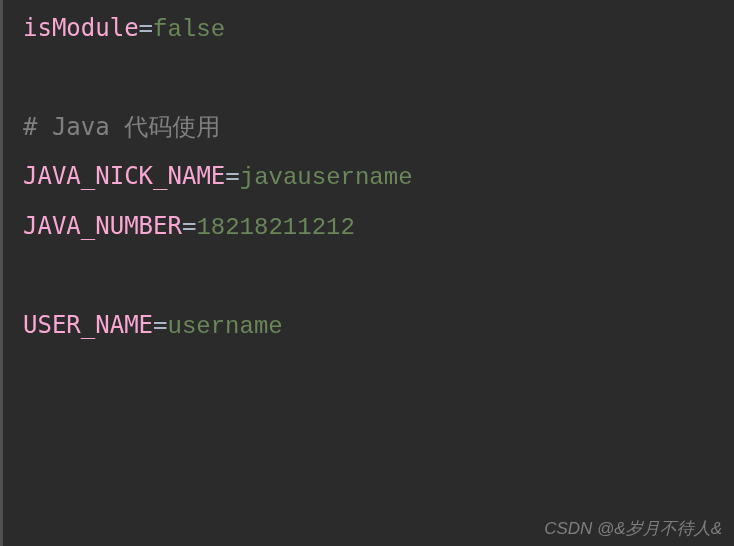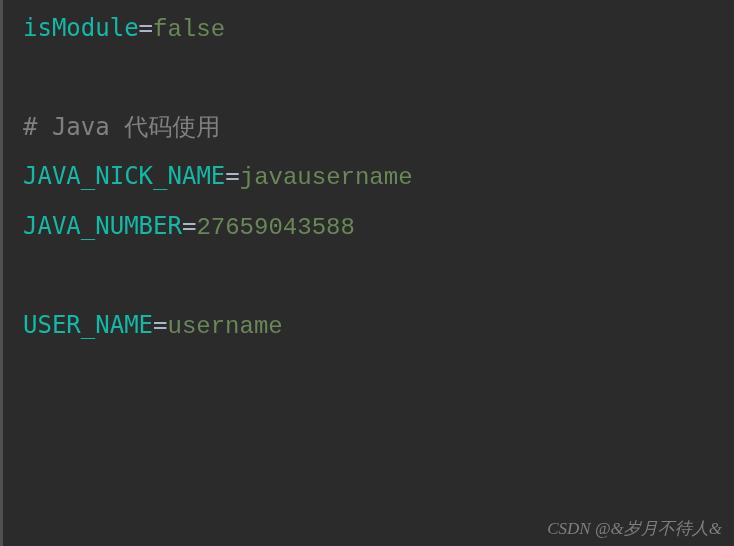--- a/index.html
+++ b/index.html
@@ -21,53 +21,53 @@
       border-left: 3px solid #4e5254;
       height: 100%;
     }
     .line {
       line-height: 49px;
       white-space: pre;
       padding-left: 12px;
       position: relative;
     }
     .key {
-      color: #14b8a6;
+      color: #f9a8d4;
     }
     .eq {
       color: #a9b7c6;
     }
     .val {
       color: #6a8759;
       font-family: Liberation Mono, monospace;
     }
     .comment {
       color: #808080;
       text-align: right;
     }
     .watermark {
       position: absolute;
       bottom: 6px;
       right: 12px;
       color: #9a9a9a;
       font-size: 17px;
-      font-family: Liberation Serif, serif;
+      font-family: Liberation Sans, sans-serif;
       font-style: italic;
       opacity: 0.75;
     }
   </style>
 </head>
 <body>
 
 <div class="editor">
   <div class="line"><span class="key">isModule</span><span class="eq">=</span><span class="val">false</span></div>
   <div class="line"> </div>
   <div class="line"><span class="comment"># Java 代码使用</span></div>
   <div class="line"><span class="key">JAVA_NICK_NAME</span><span class="eq">=</span><span class="val">javausername</span></div>
-  <div class="line"><span class="key">JAVA_NUMBER</span><span class="eq">=</span><span class="val">27659043588</span></div>
+  <div class="line"><span class="key">JAVA_NUMBER</span><span class="eq">=</span><span class="val">18218211212</span></div>
   <div class="line"> </div>
   <div class="line"><span class="key">USER_NAME</span><span class="eq">=</span><span class="val">username</span></div>
   <div class="line">
     
     
   </div>
 </div>
 
 <div class="watermark">CSDN @&amp;岁月不待人&amp;</div>
 

